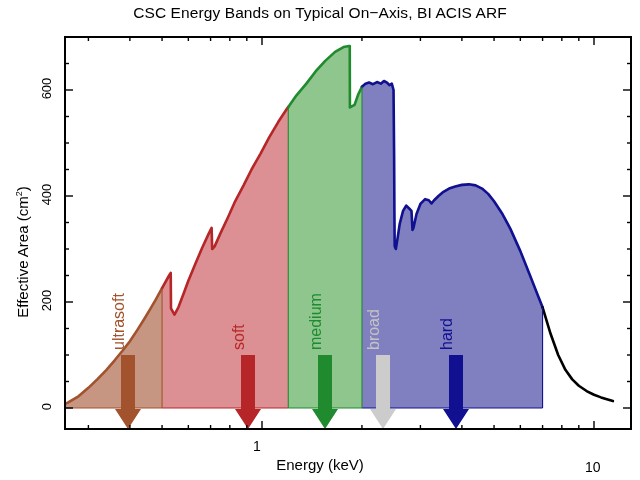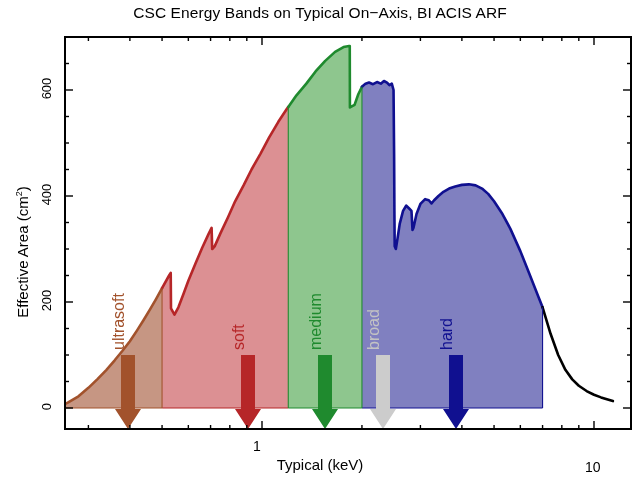--- a/index.html
+++ b/index.html
@@ -30,21 +30,21 @@
 <body>
 
 <div id="root">
 
   <div class="title">CSC Energy Bands on Typical On−Axis, BI ACIS ARF</div>
 
   <div class="ylabel-wrap">
     <div class="ylabel-txt"><span>Effective Area (cm</span><sup style="font-size:9px">2</sup><span>)</span></div>
   </div>
 
-  <div class="xlabel">Typical (keV)</div>
+  <div class="xlabel">Energy (keV)</div>
 
   <svg id="canvas" width="640" height="480" style="position:absolute;left:0;top:0">
       <defs>
         <clipPath id="pc">
           <rect x="65" y="37" width="566" height="392"></rect>
         </clipPath>
       </defs>
       <g clip-path="url(#pc)">
         <path d="M361.94 86.82 L365.50 83.64 L368.98 82.58 L373.04 84.17 L376.99 82.05 L380.83 83.64 L383.96 80.99 L387.02 82.58 L389.43 85.23 L391.79 83.64 L393.54 90.00 L394.12 156.25 L394.40 210.84 L394.69 246.35 L395.84 249.00 L397.54 238.40 L399.77 223.56 L403.06 210.84 L406.28 205.54 L409.42 208.72 L411.48 210.84 L412.50 229.92 L413.51 227.80 L416.51 214.02 L420.40 203.95 L425.13 199.18 L428.81 200.24 L431.50 203.42 L434.15 200.24 L438.45 196.00 L443.45 191.76 L449.08 188.58 L455.25 186.46 L461.88 184.87 L468.92 184.34 L475.63 185.40 L482.04 188.58 L488.17 193.88 L494.06 201.30 L502.46 214.02 L510.40 228.86 L520.35 251.12 L529.65 274.44 L538.39 296.70 L542.57 307.30 L542.57 408.00 L361.94 408.00 Z" fill="#8080c0" stroke="none"></path>
         <path d="M288.29 106.89 L296.46 95.30 L306.33 83.64 L315.57 71.45 L325.19 60.85 L335.08 51.84 L343.51 47.07 L349.13 46.01 L349.76 46.01 L349.92 107.49 L354.55 104.84 L358.29 94.24 L361.94 86.82 L361.94 408.00 L288.29 408.00 Z" fill="#8ec68e" stroke="none"></path>

